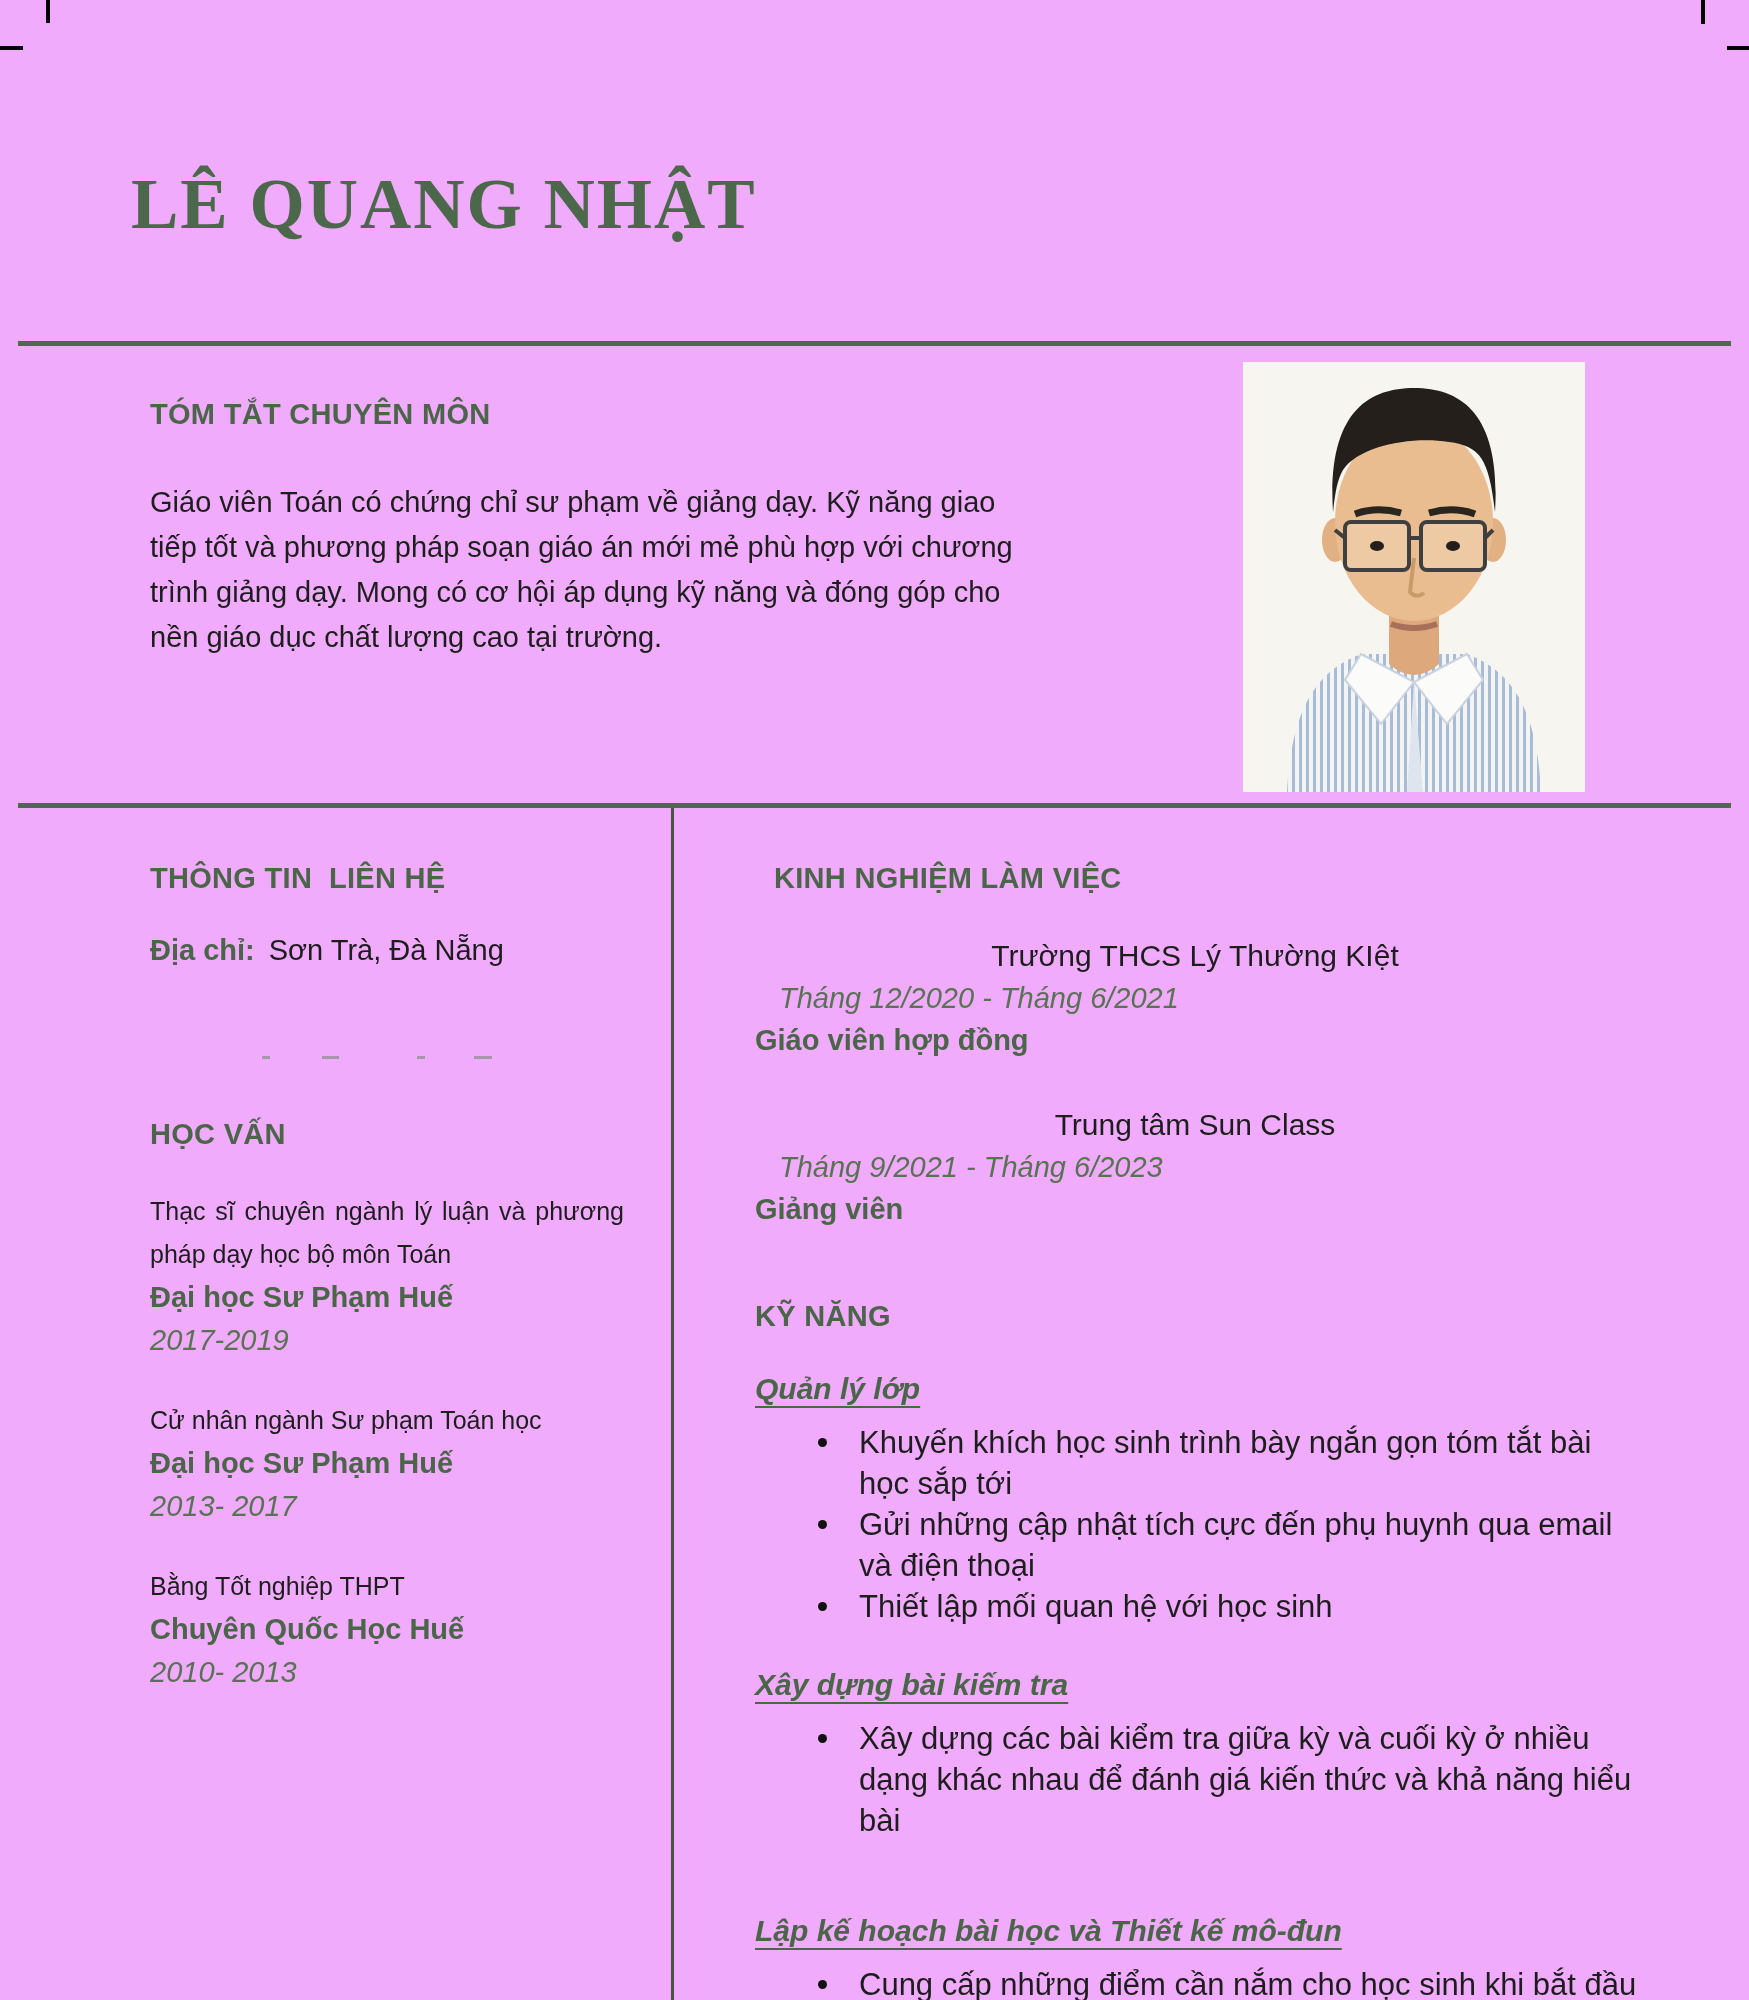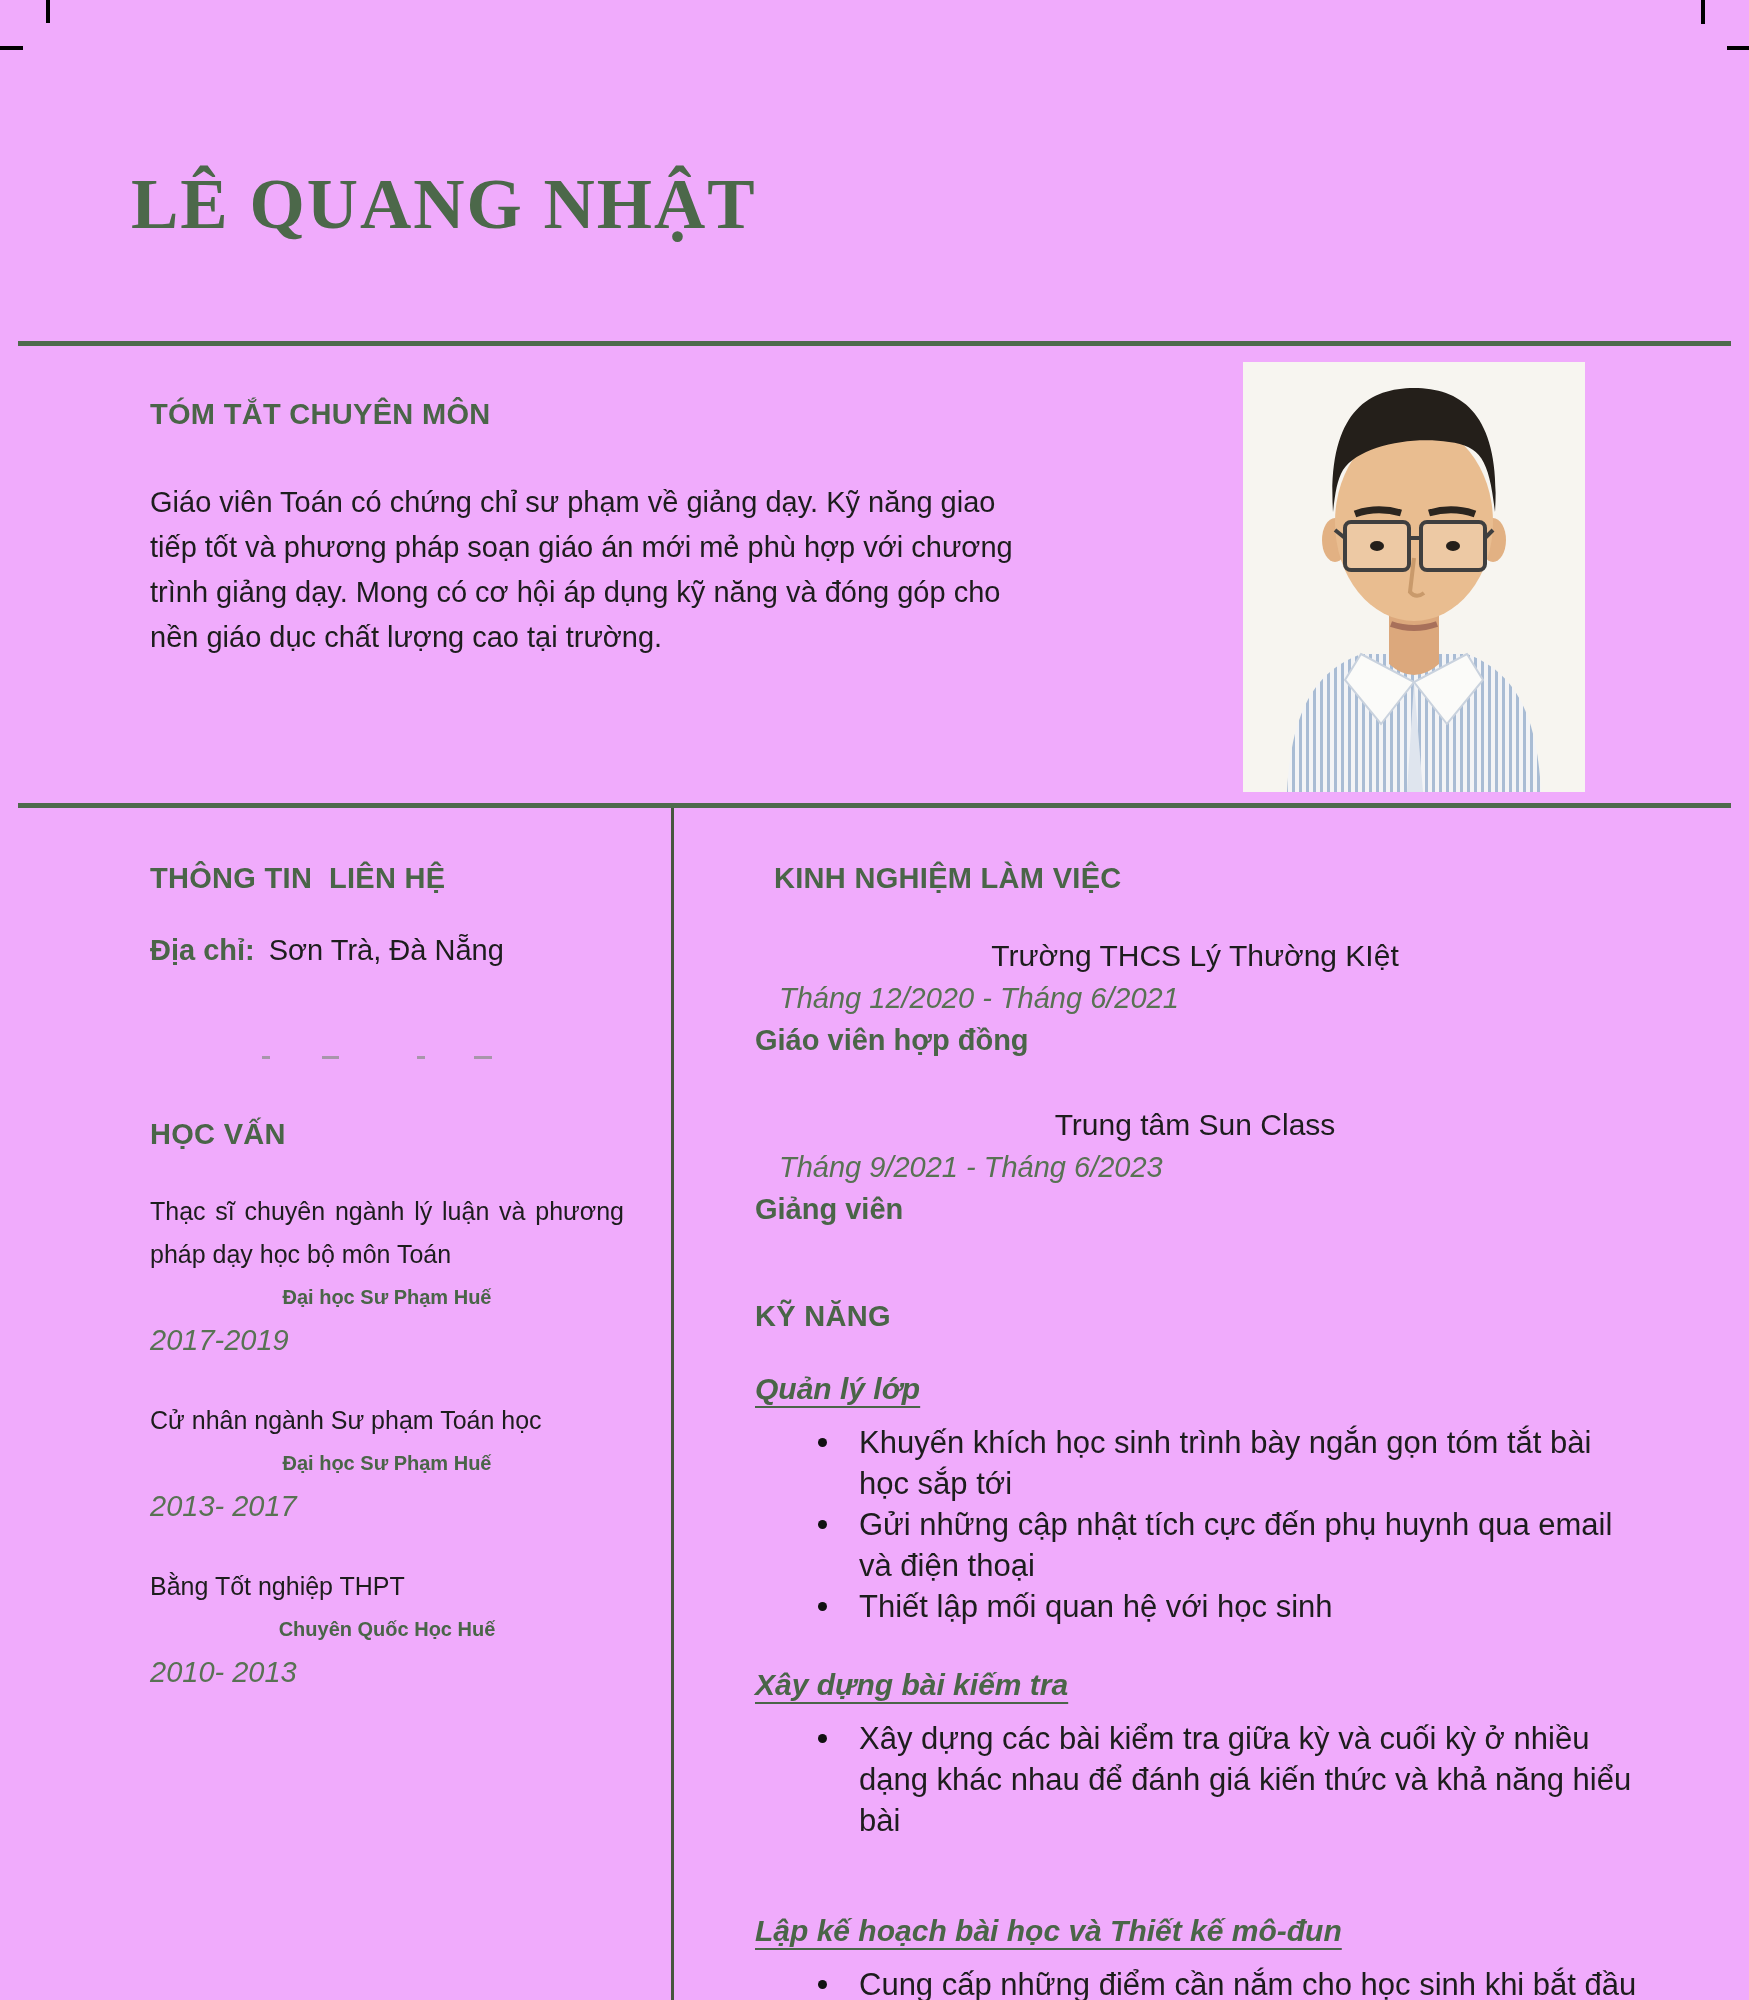--- a/index.html
+++ b/index.html
@@ -57,21 +57,21 @@
   .redact { position: absolute; top: 1056px; height: 3px; background: #8f8f8f; opacity: 0.75; }
   .r1 { left: 262px; width: 8px; }
   .r2 { left: 322px; width: 17px; }
   .r3 { left: 417px; width: 8px; }
   .r4 { left: 474px; width: 18px; }
 
   .edu-heading { left: 150px; top: 1118px; }
   .edu-list { position: absolute; left: 150px; top: 1190px; width: 474px; }
   .edu-item + .edu-item { margin-top: 38px; }
   .edu-degree { font-size: 25px; line-height: 43px; text-align: justify; margin: 0; }
-  .edu-school { font-weight: bold; color: #4a6548; font-size: 20px; line-height: 43px; text-align: center; }
+  .edu-school { font-weight: bold; color: #4a6548; font-size: 29px; line-height: 43px; }
   .edu-years  { font-style: italic; color: #587253; font-size: 29px; line-height: 42px; }
 
   
   .exp-heading { left: 755px; top: 862px; margin-left: 19px; }
   .exp-list { position: absolute; left: 755px; top: 934px; width: 880px; }
   .exp-item + .exp-item { margin-top: 41px; }
   .exp-org    { font-size: 30px; line-height: 43px; text-align: center; }
   .exp-period { font-style: italic; color: #587253; font-size: 29px; line-height: 42px; margin-left: 24px; }
   .exp-role   { font-weight: bold; color: #4a6548; font-size: 29px; line-height: 43px; }
 

